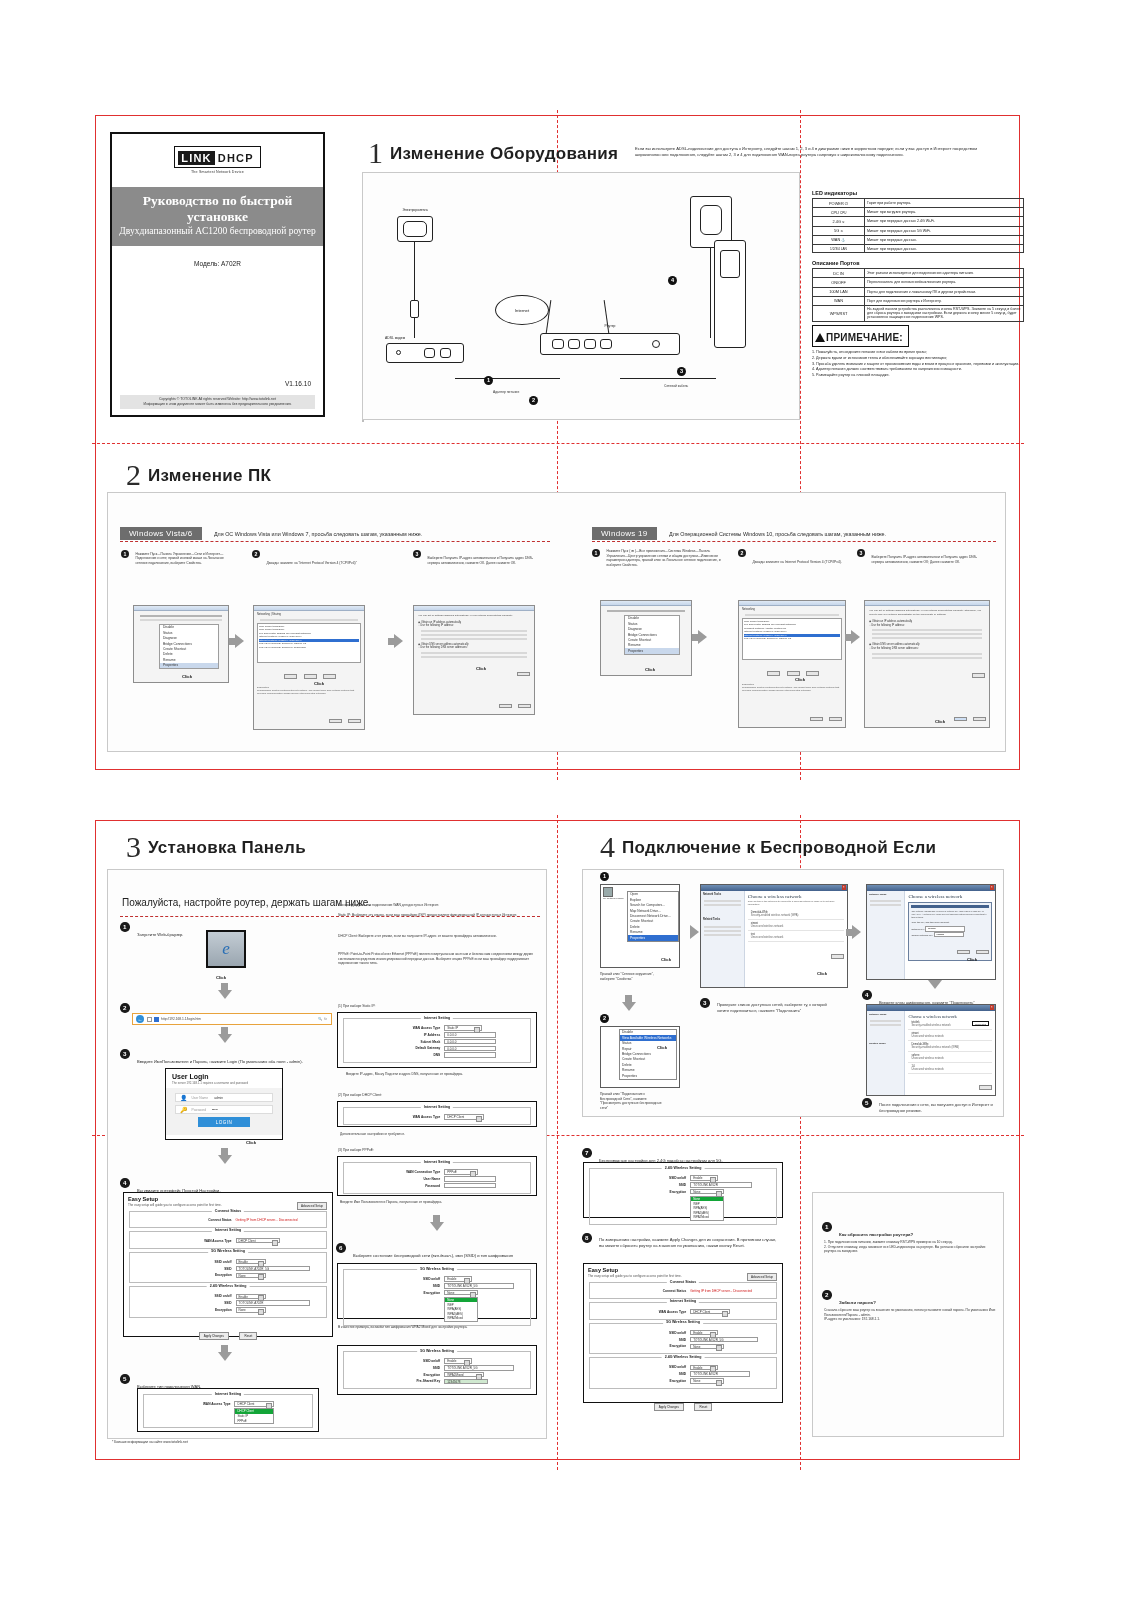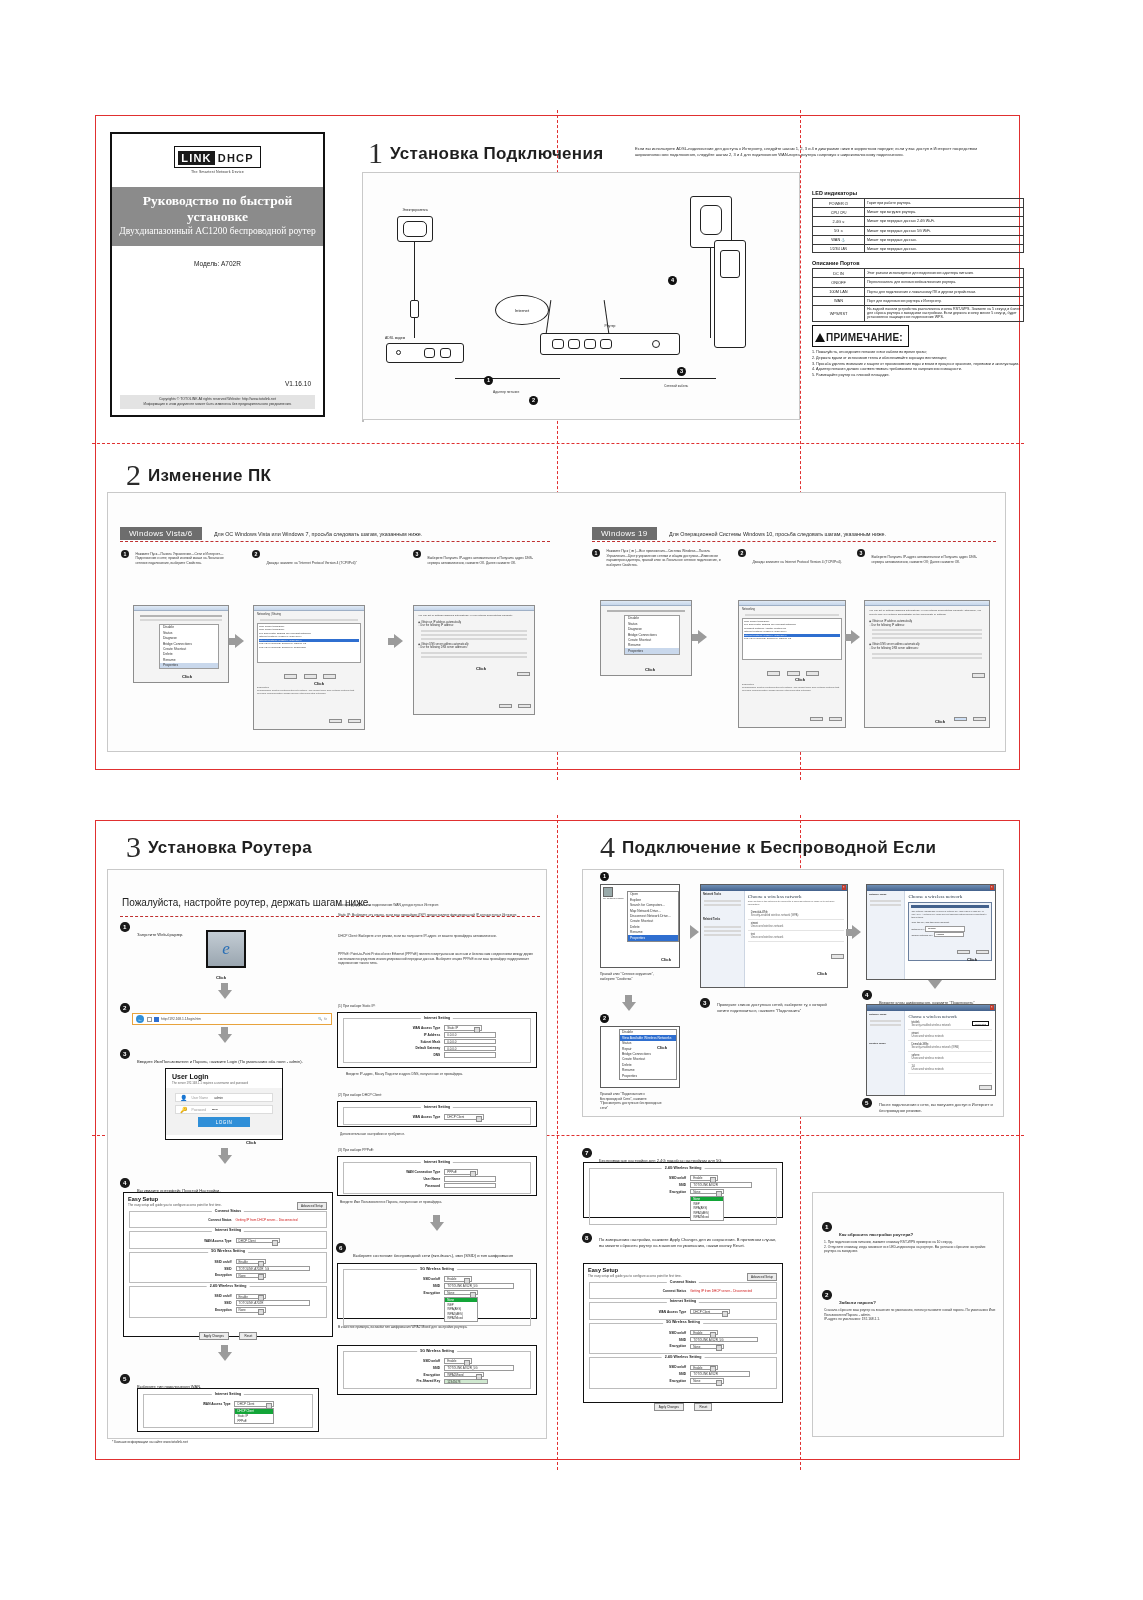--- a/index.html
+++ b/index.html
@@ -180,21 +180,21 @@
   </div>
   <div class="cover-model">Модель: A702R</div>
   <div class="cover-ver">V1.16.10</div>
   <div class="cover-foot">
     <div>Copyrights © TOTOLINK All rights reserved Website: http://www.totolink.net</div>
     <div>Информация в этом документе может быть изменена без предварительного уведомления.</div>
   </div>
 </div>
 
 <div class="sec" style="left:368px; top:138px;">
-  <span class="sec-num">1</span><span class="sec-title">Установка Подключения</span>
+  <span class="sec-num">1</span><span class="sec-title">Изменение Оборудования</span>
 </div>
 <div class="tinytxt" style="position:absolute; left:635px; top:146px; width:362px;">Если вы используете ADSL-подключение для доступа к Интернету, следуйте шагам 1, 2, 3 и 4 в диаграмме ниже в корректном порядке; если у вас доступ в Интернет посредством широкополосного подключения, следуйте шагам 2, 3 и 4 для подключения WAN-порта роутера напрямую к широкополосному подключению.</div>
 <div class="sec-lbar" style="left:362px; top:172px; height:250px;"></div>
 <div class="ghost" style="left:362px; top:172px; width:438px; height:248px; border-color:#c9c9c9;"></div>
 
 <div class="dgm-lbl" style="left:390px; top:208px; width:50px;">Электророзетка</div>
 <div class="dgm-box" style="left:397px; top:216px; width:36px; height:26px;"></div>
 <div class="dgm-box" style="left:403px; top:221px; width:24px; height:16px; border-radius:5px;"></div>
 <div class="wire" style="left:414px; top:242px; width:1.2px; height:96px;"></div>
 <div class="dgm-box" style="left:410px; top:300px; width:9px; height:18px; border-radius:2px;"></div>
@@ -486,21 +486,21 @@
     <div style="text-align:right; margin-top:5px;"><span class="minibtn"></span></div>
   </div>
   <div class="btnrow">
     <span class="minibtn" style="background:#cfe0f5;"></span>
     <span class="minibtn"></span>
   </div>
   <div class="clicklbl" style="left:70px; top:118px;">Click</div>
 </div>
 
 <div class="sec" style="left:126px; top:832px;">
-  <span class="sec-num">3</span><span class="sec-title">Установка Роутера</span>
+  <span class="sec-num">3</span><span class="sec-title">Установка Панель</span>
 </div>
 <div class="sec-rule" style="left:318px; top:869px; width:228px;"></div>
 <div class="sec-lbar" style="left:107px; top:869px; height:570px;"></div>
 <div class="ghost" style="left:107px; top:869px; width:440px; height:570px;"></div>
 
 <div style="position:absolute; left:122px; top:897px; font-size:10px; color:#222;">Пожалуйста, настройте роутер, держать шагам ниже.</div>
 <div class="dashrule" style="position:absolute; left:120px; top:916px; width:420px;"></div>
 
 <div style="position:absolute; left:120px; top:922px;">
   <span class="bullet bullet-lg">1</span>

